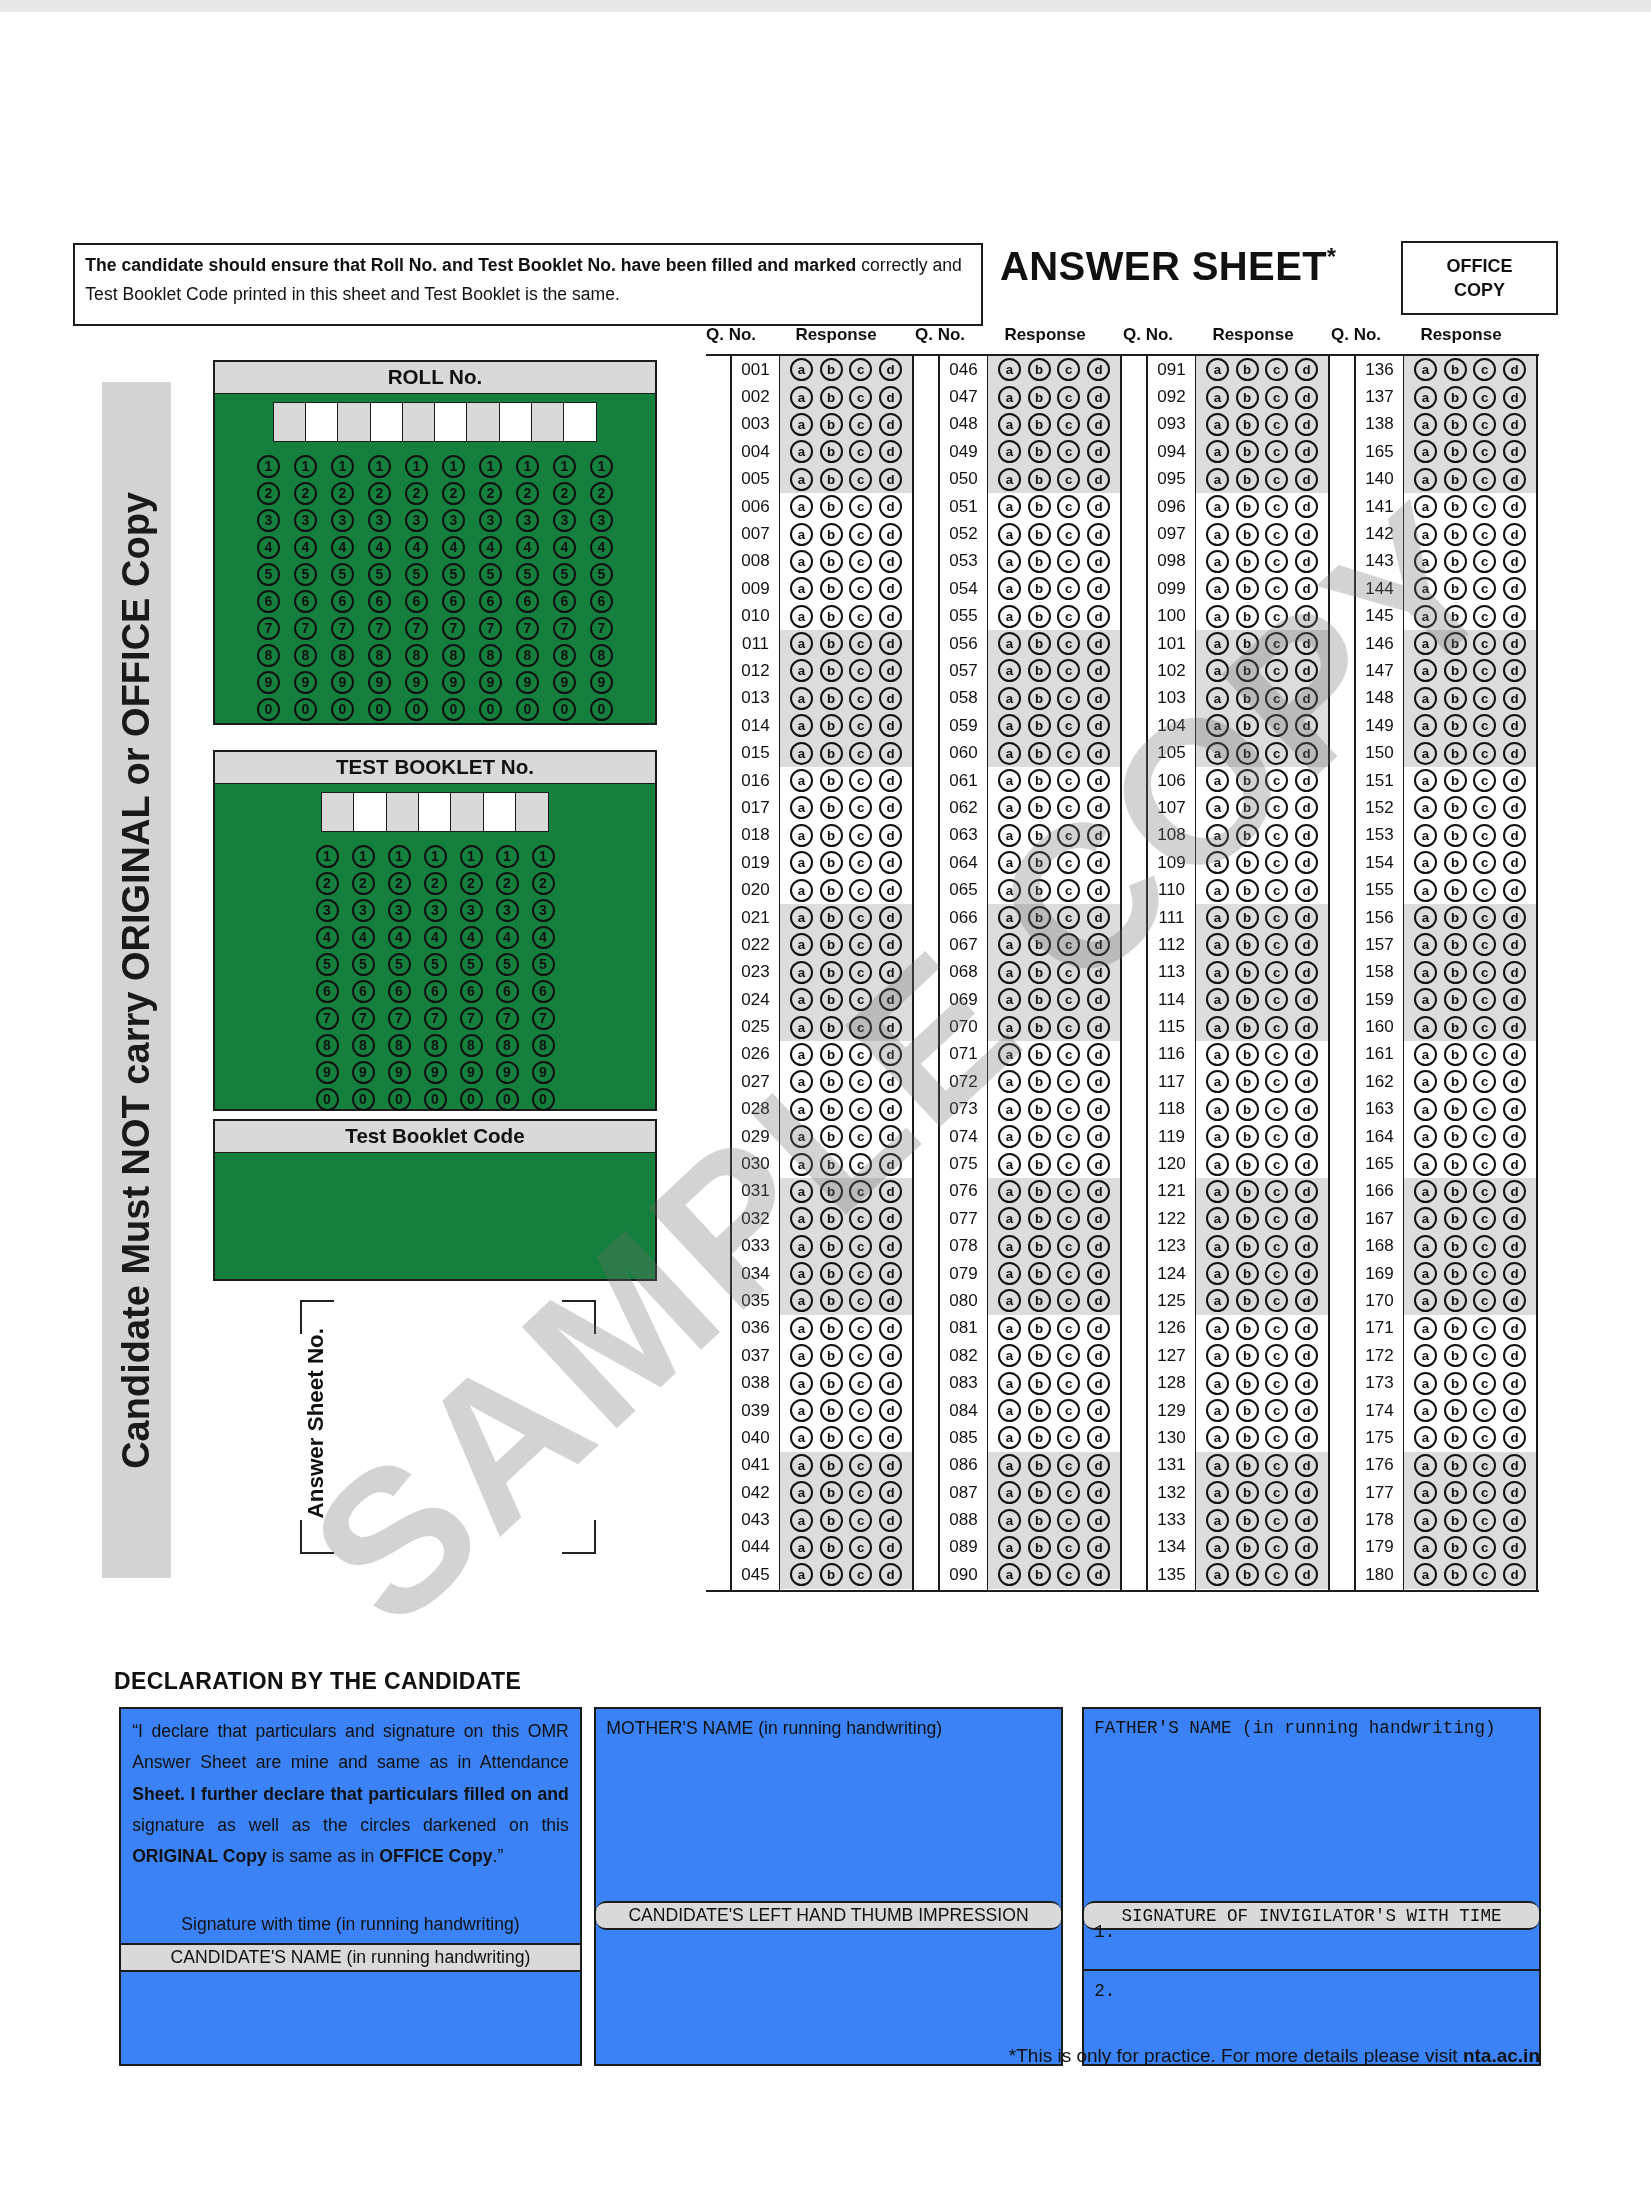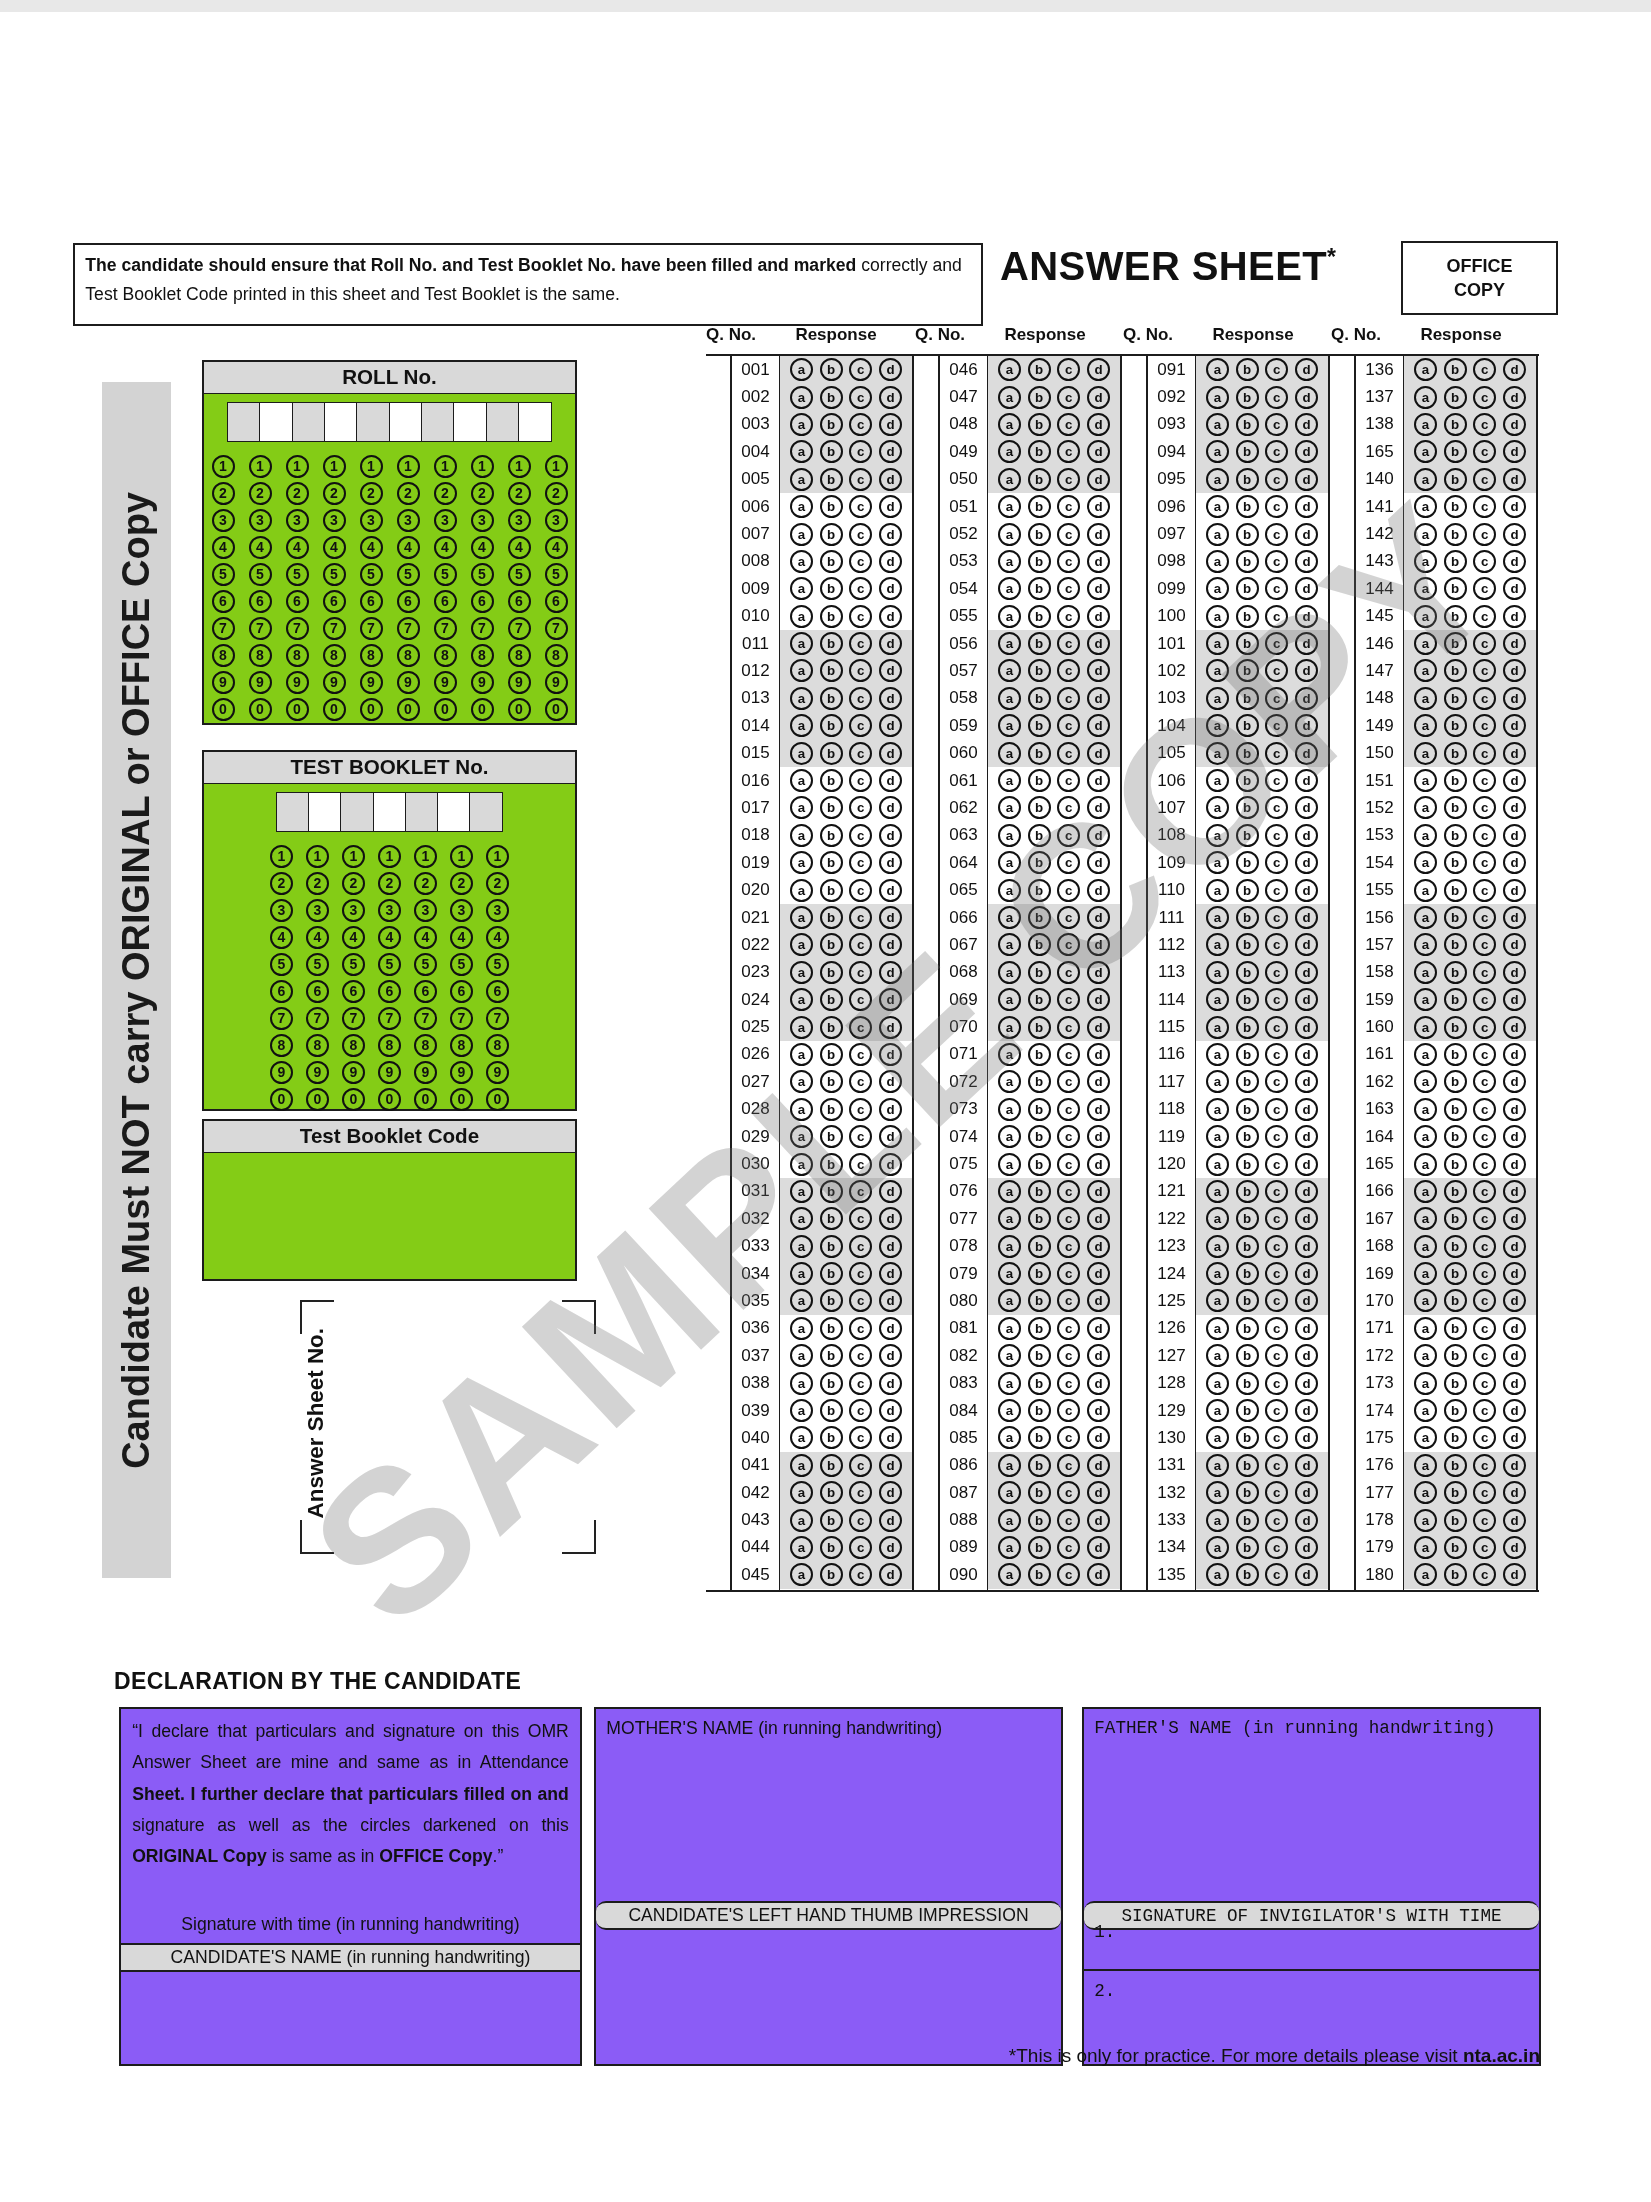--- a/index.html
+++ b/index.html
@@ -18,21 +18,21 @@
           box-sizing:border-box;display:flex;flex-direction:column;align-items:center;justify-content:center;
           font-weight:bold;font-size:18px;line-height:1.35;text-align:center;}
 
   
   .banner{position:absolute;left:102px;top:370px;width:69px;height:1196px;background:#d3d3d3;
           display:flex;align-items:center;justify-content:center;}
   .banner span{writing-mode:vertical-rl;transform:rotate(180deg);font-weight:bold;font-size:38px;
                white-space:nowrap;color:#1a1a1a;}
 
   
-  .panel{position:absolute;left:202px;width:375px;border:2.6px solid #1c1c1c;box-sizing:border-box;background:#84cc16;}
+  .panel{position:absolute;left:213px;width:444px;border:2.6px solid #1c1c1c;box-sizing:border-box;background:#15803d;}
   .panel-head{background:#d9d9d9;border-bottom:1.7px solid #1c1c1c;font-weight:bold;font-size:20.6px;
               text-align:center;padding:3.4px 0;}
   .roll-panel{top:348px;height:365px;}
   .booklet-panel{top:738px;height:361px;}
   .code-panel{top:1107px;height:162px;}
   .boxes-row{display:flex;justify-content:center;margin-top:8.6px;}
   .wbox{width:34px;height:40px;border:1.7px solid #1c1c1c;margin-left:-1.7px;box-sizing:border-box;background:#fff;}
   .wbox:first-child{margin-left:0;}
   .wbox.g{background:#d9d9d9;}
   .digit-grid{margin-top:10.3px;}
@@ -66,21 +66,21 @@
   .rcol .grow.shade{background:#dcdcdc;}
   .opt-b{font-size:13.3px;}
 
   
   .wm{position:absolute;left:267px;top:1488px;transform:rotate(-43deg);transform-origin:0 0;
       font-size:202px;font-weight:bold;color:rgba(110,110,110,.30);white-space:nowrap;z-index:30;
       pointer-events:none;letter-spacing:5.2px;}
 
   
   .decl-head{position:absolute;left:114px;top:1656px;font-size:23px;font-weight:bold;letter-spacing:0.4px;}
-  .bbox{position:absolute;top:1695px;height:359px;border:2.6px solid #1c1c1c;box-sizing:border-box;background:#8b5cf6;}
+  .bbox{position:absolute;top:1695px;height:359px;border:2.6px solid #1c1c1c;box-sizing:border-box;background:#3b82f6;}
   .decl-box{left:119px;width:463px;}
   .mother-box{left:594px;width:469px;}
   .father-box{left:1082px;width:459px;font-family:Liberation Mono, monospace;}
   .decl-text{padding:6.9px 11.2px 0 11.2px;font-size:17.6px;line-height:1.78;text-align:justify;}
   .sig-label{position:absolute;left:0;right:0;top:205px;text-align:center;font-size:17.6px;}
   .band{position:absolute;left:0;right:0;height:29px;background:#d9d9d9;border-top:2.2px solid #1c1c1c;
         border-bottom:2.2px solid #1c1c1c;display:flex;align-items:center;justify-content:center;
         font-size:17.6px;box-sizing:border-box;}
   .name-band{top:234px;}
   .mid-band{top:192px;border-radius:10px;}

